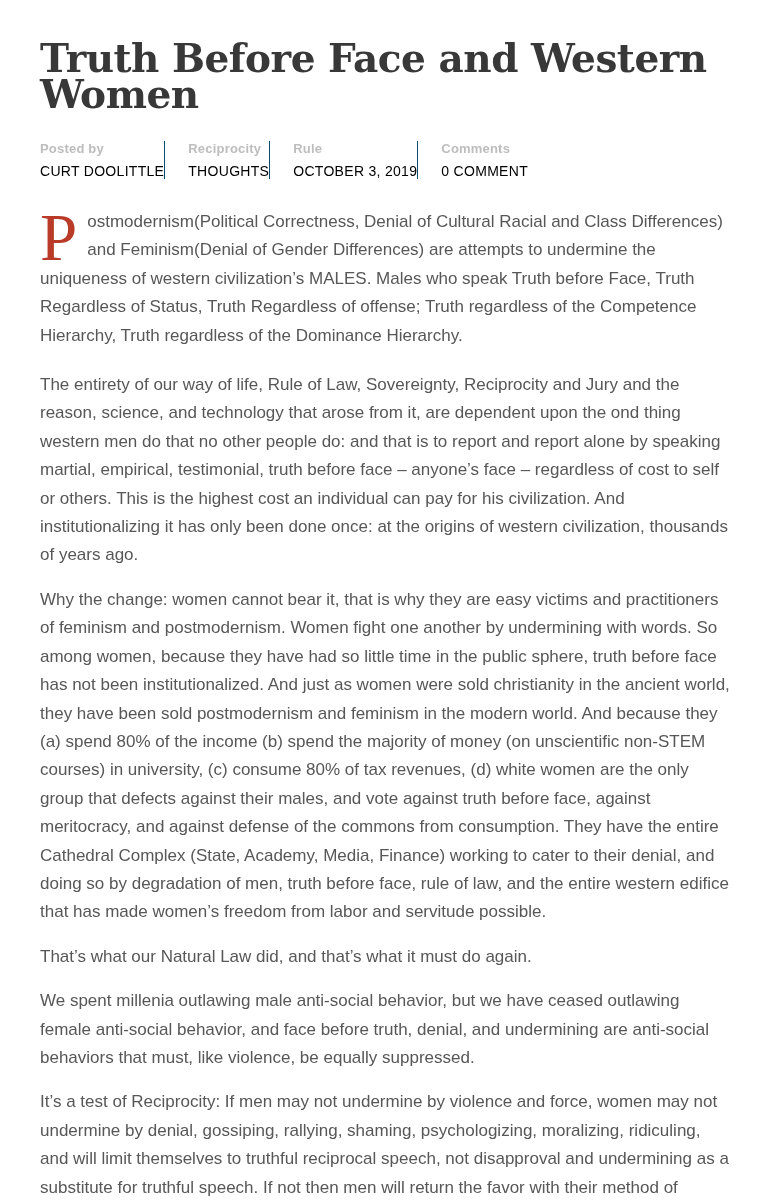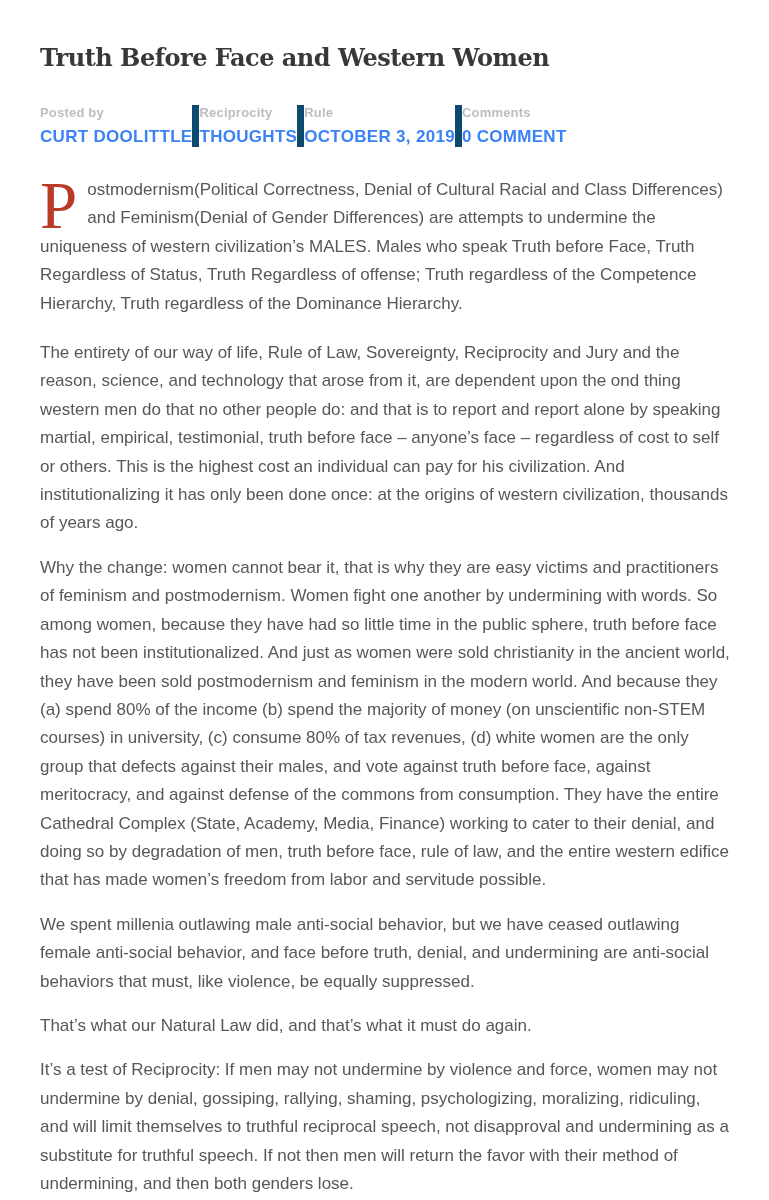--- a/index.html
+++ b/index.html
@@ -13,45 +13,46 @@
     min-height: 1200px;
     box-sizing: border-box;
     padding: 40px 37px 20px 40px;
     background: #ffffff;
     font-family: "Liberation Sans", sans-serif;
   }
   .post-title {
     margin: 0 0 29px 0;
     font-family: "DejaVu Serif", serif;
     font-weight: 700;
-    font-size: 24px;
+    font-size: 39px;
     line-height: 36px;
     letter-spacing: -0.5px;
     color: #383838;
   }
   .meta-row {
     display: flex;
     align-items: stretch;
     margin: 0 0 29px 0;
   }
   .meta-col {
-    border-right: 7px solid #0c4a6e;
+    margin-right: 23px;
+    border-right: 1px solid #0c4a6e;
   }
   .meta-col:last-child { border-right: none; margin-right: 12px; padding-right: 0; }
   .meta-label {
     font-size: 13px;
     font-weight: 700;
     color: #bdbdbd;
     letter-spacing: 0.2px;
     margin-bottom: 7px;
   }
   .meta-value {
-    font-size: 17px;
-    font-weight: 700;
-    color: #3b82f6;
+    font-size: 14px;
+    font-weight: 400;
+    color: #000000;
     letter-spacing: 0.3px;
     text-transform: uppercase;
   }
   .article-body {
     width: 692px;
   }
   .article-body p {
     margin: 0 0 16px 0;
     font-size: 17px;
     line-height: 28.4px;
@@ -103,21 +104,21 @@
   <div class="article-body">
 
     <p class="lead">
       <span class="dropcap">P</span><span>ostmodernism(Political Correctness, Denial of Cultural Racial and Class Differences) and Feminism(Denial of Gender Differences) are attempts to undermine the uniqueness of western civilization’s MALES. Males who speak Truth before Face, Truth Regardless of Status, Truth Regardless of offense; Truth regardless of the Competence Hierarchy, Truth regardless of the Dominance Hierarchy.</span>
     </p>
 
     <p>The entirety of our way of life, Rule of Law, Sovereignty, Reciprocity and Jury and the reason, science, and technology that arose from it, are dependent upon the ond thing western men do that no other people do: and that is to report and report alone by speaking martial, empirical, testimonial, truth before face – anyone’s face – regardless of cost to self or others. This is the highest cost an individual can pay for his civilization. And institutionalizing it has only been done once: at the origins of western civilization, thousands of years ago.</p>
 
     <p>Why the change: women cannot bear it, that is why they are easy victims and practitioners of feminism and postmodernism. Women fight one another by undermining with words. So among women, because they have had so little time in the public sphere, truth before face has not been institutionalized. And just as women were sold christianity in the ancient world, they have been sold postmodernism and feminism in the modern world. And because they (a) spend 80% of the income (b) spend the majority of money (on unscientific non-STEM courses) in university, (c) consume 80% of tax revenues, (d) white women are the only group that defects against their males, and vote against truth before face, against meritocracy, and against defense of the commons from consumption. They have the entire Cathedral Complex (State, Academy, Media, Finance) working to cater to their denial, and doing so by degradation of men, truth before face, rule of law, and the entire western edifice that has made women’s freedom from labor and servitude possible.</p>
 
+    <p>That’s what our Natural Law did, and that’s what it must do again.</p>
+
     <p>We spent millenia outlawing male anti-social behavior, but we have ceased outlawing female anti-social behavior, and face before truth, denial, and undermining are anti-social behaviors that must, like violence, be equally suppressed.</p>
-
-    <p>That’s what our Natural Law did, and that’s what it must do again.</p>
 
     <p>It’s a test of Reciprocity: If men may not undermine by violence and force, women may not undermine by denial, gossiping, rallying, shaming, psychologizing, moralizing, ridiculing, and will limit themselves to truthful reciprocal speech, not disapproval and undermining as a substitute for truthful speech. If not then men will return the favor with their method of undermining, and then both genders lose.</p>
 
   </div>
 
 </div>
 
 </body></html>

